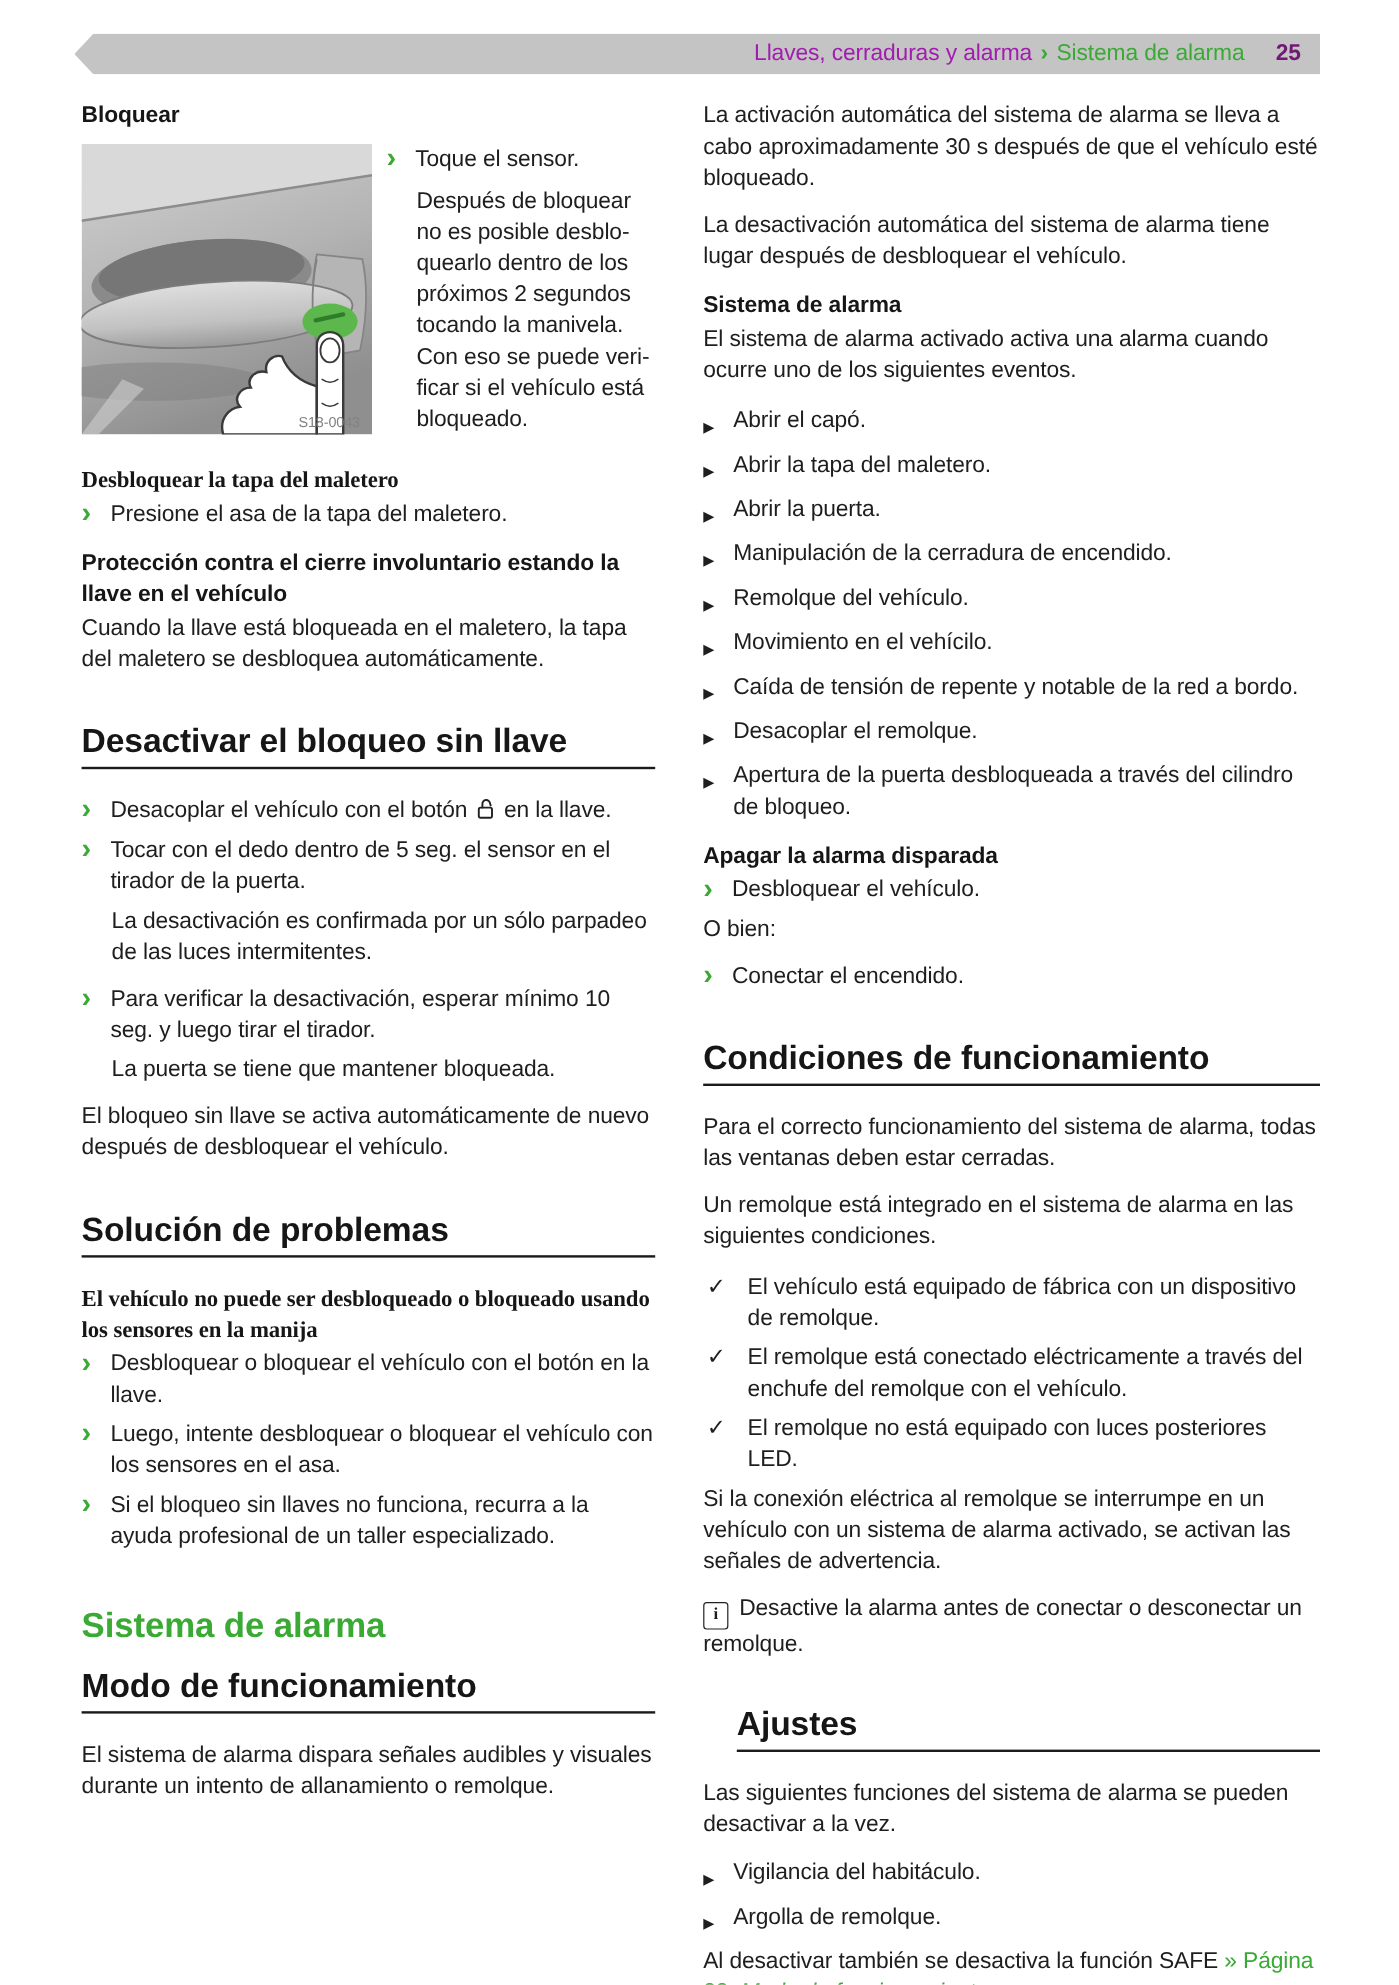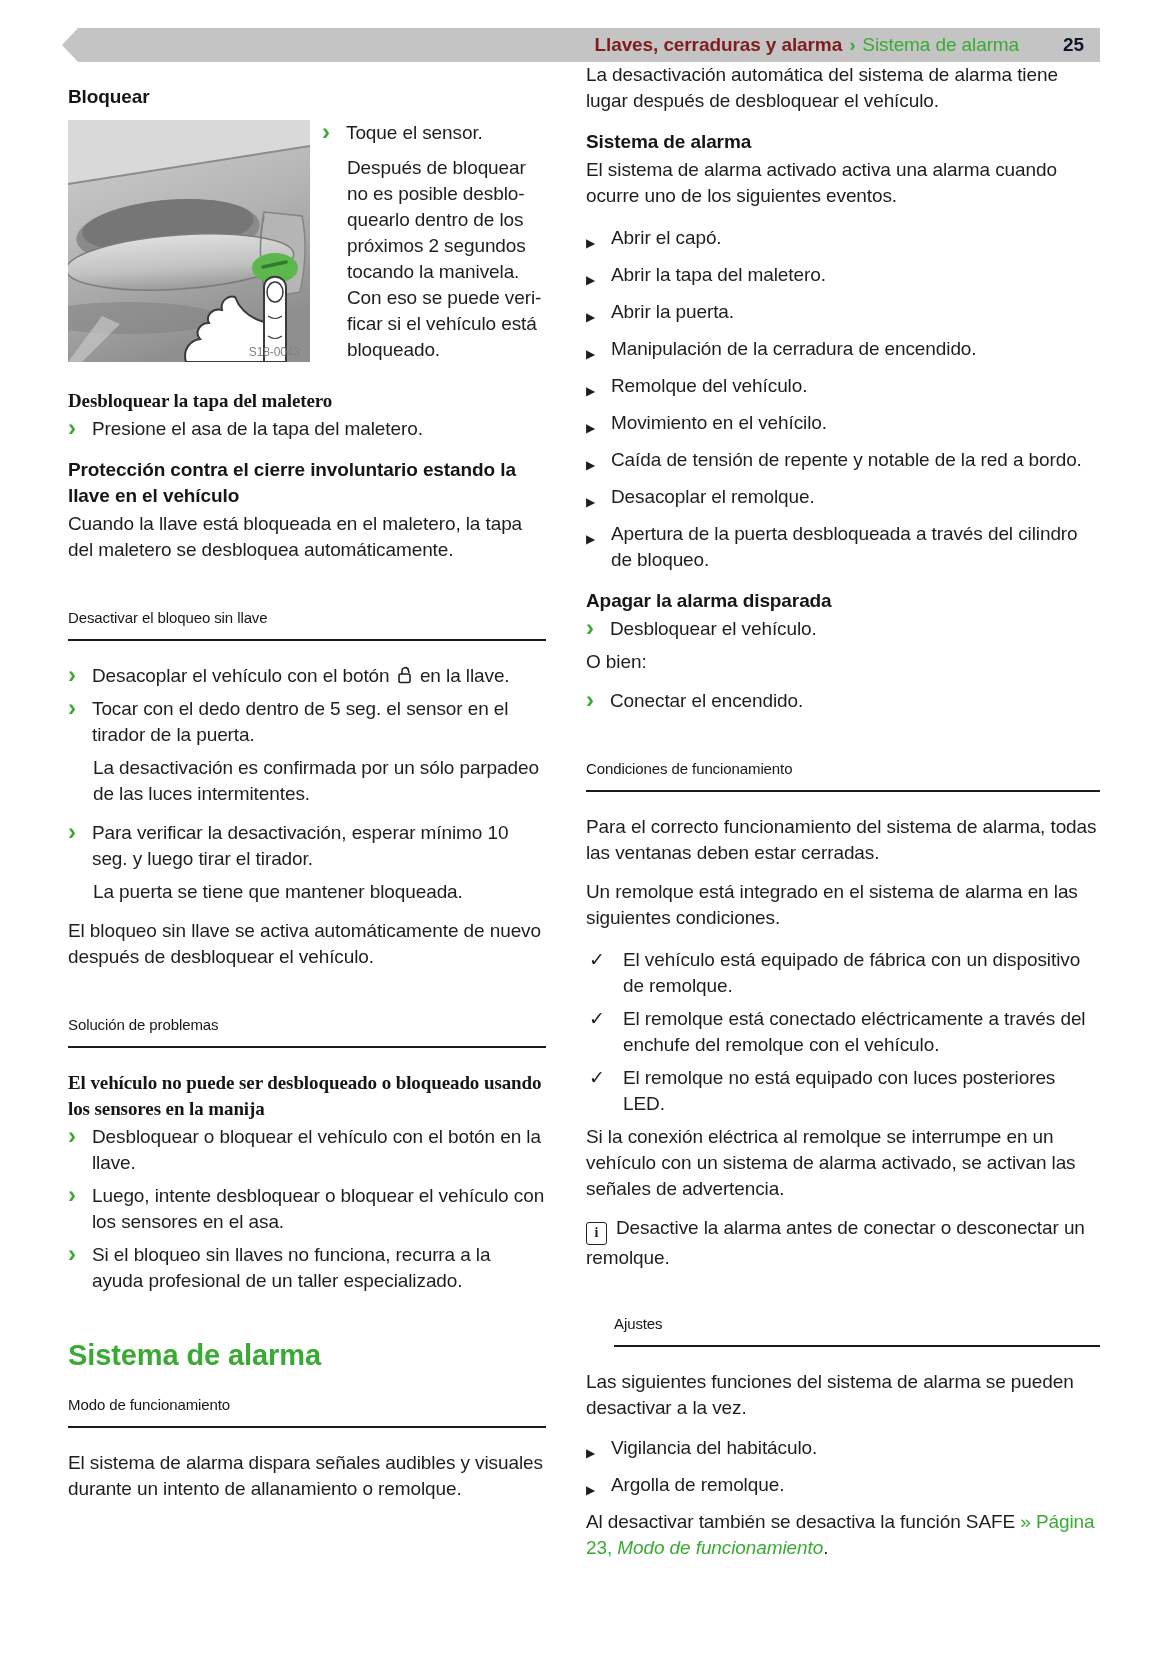--- a/index.html
+++ b/index.html
@@ -11,32 +11,32 @@
   .page{padding:28px 66px 0 68px;}
   
   .band{
     height:34px;width:1038px;margin-left:-6px;
     background:#c4c4c4;
     clip-path:polygon(16px 0,100% 0,100% 100%,16px 100%,0 50%);
     display:flex;align-items:center;justify-content:flex-end;
     padding-right:16px;box-sizing:border-box;
     font-size:19px;
   }
-  .band .crumb-bold{font-weight:bold;color:#7f1d1d;}
+  .band .crumb-bold{font-weight:normal;color:#a21caf;}
   .band .sep{color:#3aaa35;font-weight:bold;margin:0 7px;}
   .band .crumb-green{color:#3aaa35;}
-  .band .pagenum{font-weight:bold;color:#0f172a;margin-left:44px;}
+  .band .pagenum{font-weight:bold;color:#701a75;margin-left:26px;}
   
   .cols{display:flex;gap:40px;}
   .col-left{width:478px;flex:none;}
   .col-right{width:514px;flex:none;padding-top:0;}
   .p{margin:0 0 13px;}
   .sub{font-weight:bold;margin:15px 0 2px;color:#161616;}
   .h2{
-    font-size:15px;font-weight:normal;color:#161616;
+    font-size:28px;font-weight:bold;color:#161616;
     border-bottom:2px solid #1b1b1b;padding-bottom:8px;margin:42px 0 22px;
   }
   .h1g{font-size:29px;line-height:34px;font-weight:bold;margin:44px 0 8px;}
   .bullet{display:flex;margin:0 0 7px;}
   .bullet .mk{flex:none;}
   .mk-chevron{width:24px;color:#3aaa35;font-weight:bold;font-size:24px;line-height:24px;}
   .mk-tri{width:25px;font-size:12px;padding-top:5px;color:#1e1e1e;}
   .mk-check{width:34px;font-size:19px;color:#1e1e1e;padding-left:3px;}
   .tri-list .bullet{margin-bottom:6px;}
   .indent{margin-left:25px;}
@@ -166,20 +166,21 @@
         <span class="tx">Si el bloqueo sin llaves no funciona, recurra a la ayuda profesional de un taller especializado.</span>
       </div>
 
       <div class="h1g green">Sistema de alarma</div>
       <div class="h2" style="margin-top:20px;">Modo de funcionamiento</div>
       <div class="p">El sistema de alarma dispara señales audibles y visua­les durante un intento de allanamiento o remolque.</div>
     </div>
 
     <div class="col-right">
 
+      <div class="p" style="margin-top:22px;">La activación automática del sistema de alarma se lleva a cabo aproximadamente 30 s después de que el vehículo esté bloqueado.</div>
       <div class="p">La desactivación automática del sistema de alarma tiene lugar después de desbloquear el vehículo.</div>
 
       <div class="sub">Sistema de alarma</div>
       <div class="p">El sistema de alarma activado activa una alarma cuando ocurre uno de los siguientes eventos.</div>
 
       <div class="tri-list" style="margin-top:16px;">
         <div class="bullet">
           <span class="mk mk-tri">▶</span>
           <span class="tx">Abrir el capó.</span>
         </div>

